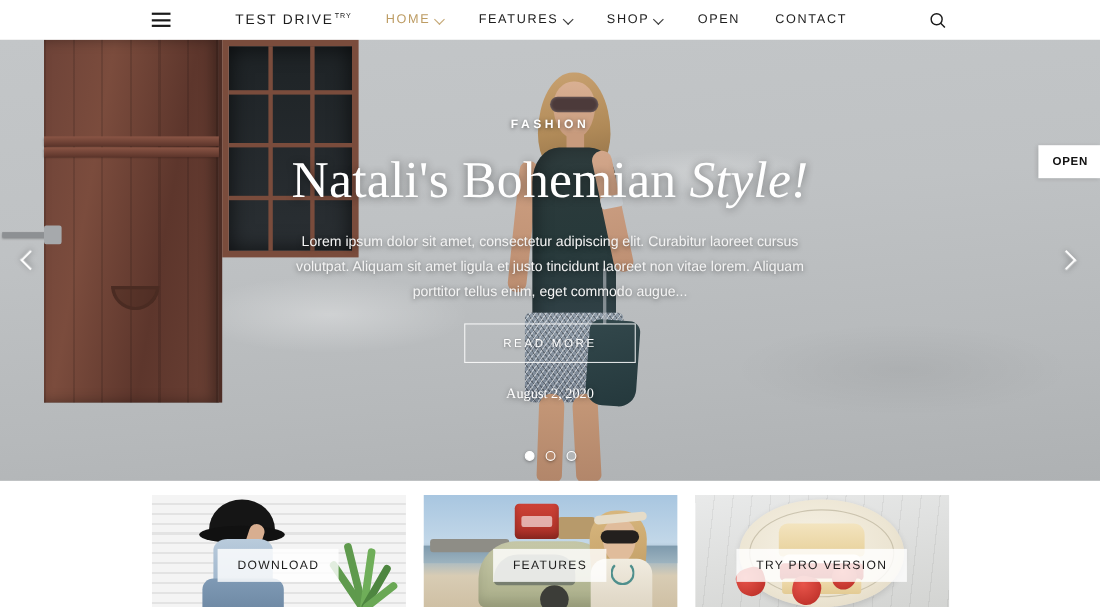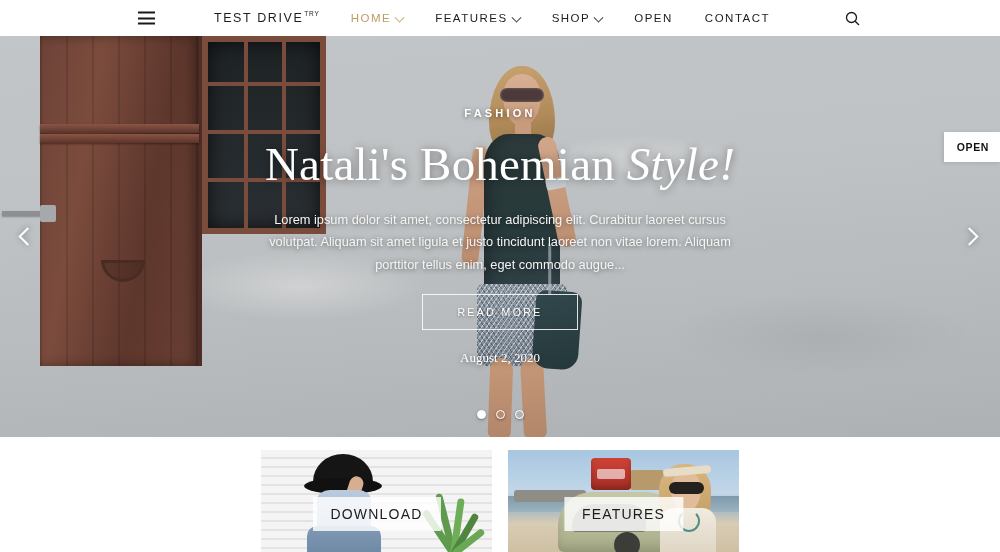--- a/index.html
+++ b/index.html
@@ -325,21 +325,21 @@
     width: 231px; height: 102px;
     overflow: hidden;
     cursor: pointer;
   }
   .card-label {
     position: absolute;
     left: 50%; top: 63%;
     transform: translate(-50%, -50%);
     background: rgba(255,255,255,.82);
     color: #1c1c1c;
-    font-size: 14px;
+    font-size: 11px;
     letter-spacing: 1.2px;
     padding: 9px 18px;
     white-space: nowrap;
   }
 
   
   .art1 {
     position: absolute; inset: 0;
     background:
       repeating-linear-gradient(180deg, #f4f4f4 0 7px, #e3e3e3 7px 9px),
@@ -640,14 +640,27 @@
       <div class="c2-hair"></div>
       <div class="c2-face"></div>
       <div class="c2-band"></div>
       <div class="c2-glass"></div>
       <div class="c2-top"></div>
       <div class="c2-neck"></div>
     </div>
     <div class="card-label">FEATURES</div>
   </div>
 
+  <div class="card">
+    <div class="art3">
+      <div class="c3-plate"></div>
+      <div class="c3-cake"></div>
+      <div class="c3-cream"></div>
+      <div class="c3-straw-layer"></div>
+      <div class="c3-cake2"></div>
+      <div class="c3-s1"></div>
+      <div class="c3-s2"></div>
+      <div class="c3-s3"></div>
+    </div>
+    <div class="card-label">TRY PRO VERSION</div>
+  </div>
 
 </div>
 
 </body></html>

